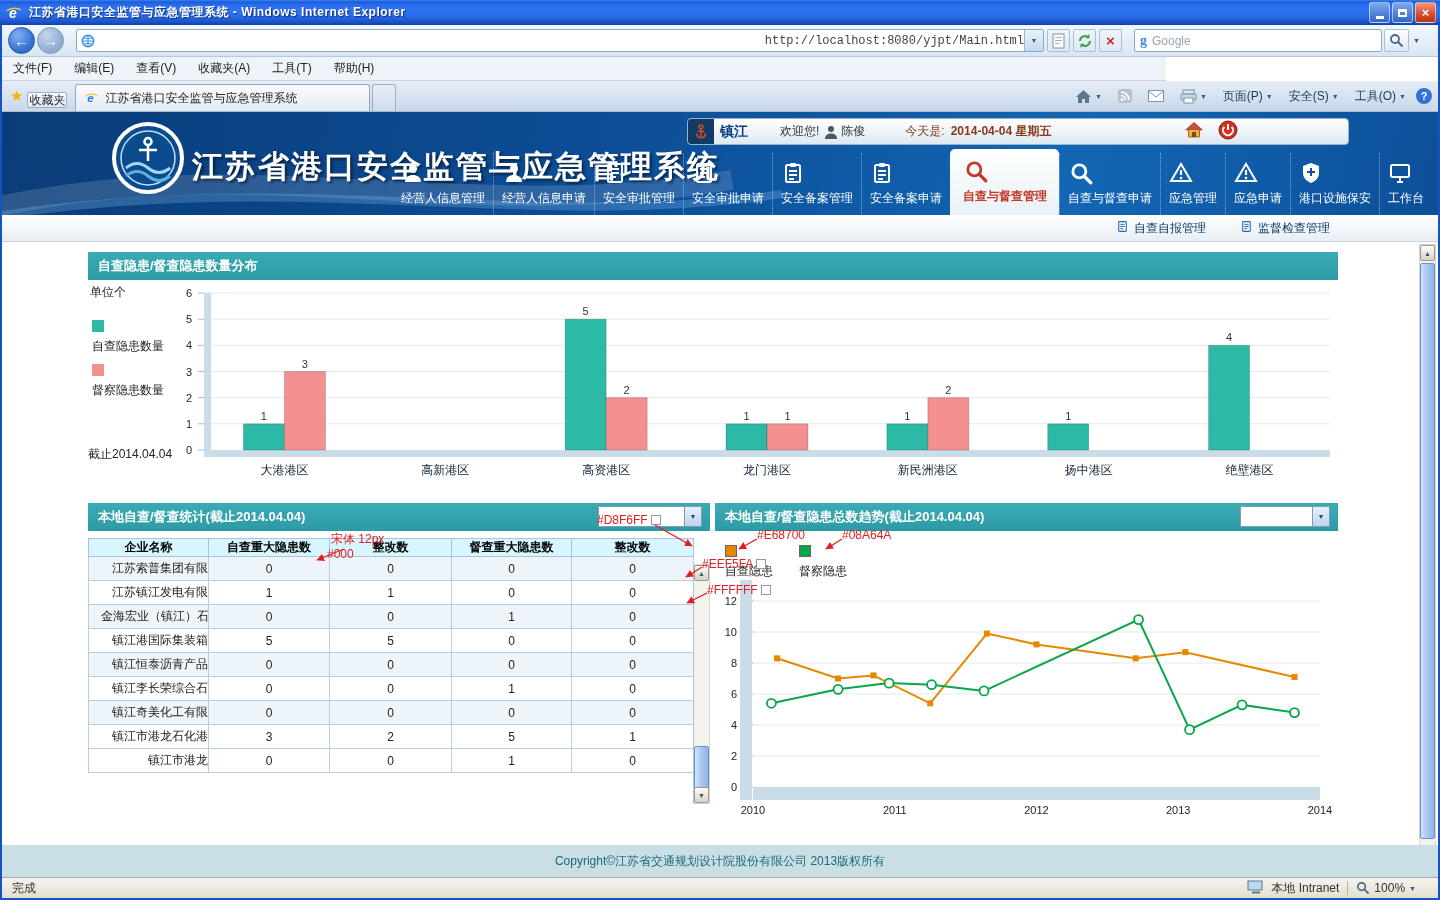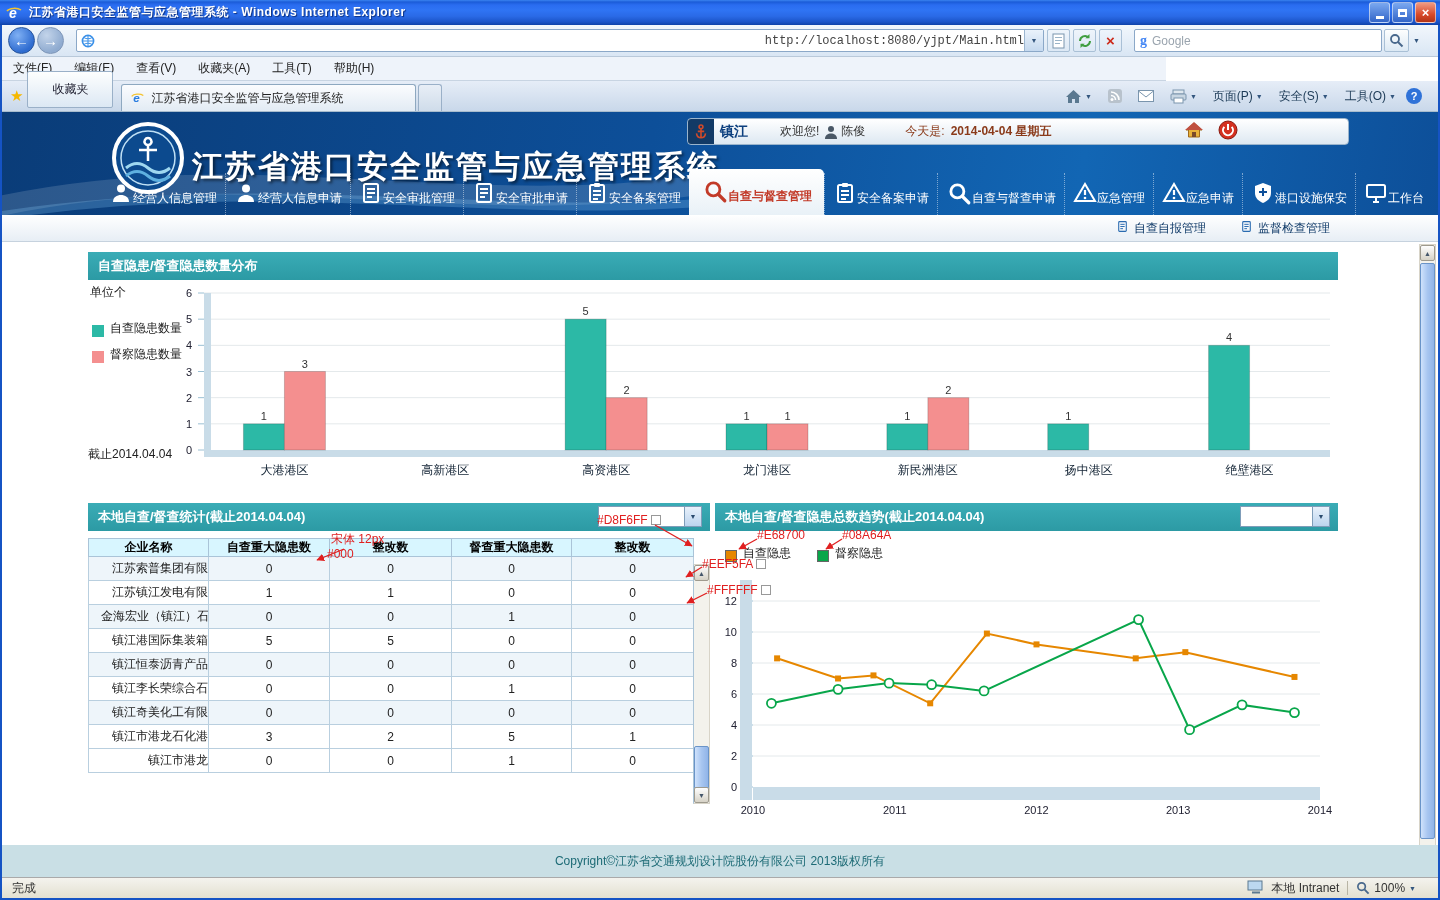--- a/index.html
+++ b/index.html
@@ -46,27 +46,27 @@
 
   
   .menubar{position:absolute;left:2px;top:57px;width:1164px;height:24px;display:flex;align-items:center;
     background:#eef3fa;border-bottom:1px solid #c8d4e2;font-size:12px;color:#222;}
   .menu-item{padding:4px 11px;}
 
   
   .tabbar{position:absolute;left:2px;top:81px;width:1436px;height:31px;display:flex;align-items:flex-end;
     background:linear-gradient(#e6edf7,#c9d8ea);border-bottom:1px solid #a8bccd;}
   .fav-star{color:#f5b800;font-size:15px;margin:0 4px 6px 8px;}
-  .fav-btn{height:37px;margin-bottom:3px;padding:0 24px;border:1px solid #9ab0c8;border-radius:2px;
+  .fav-btn{height:16px;margin-bottom:3px;padding:0 1px;border:1px solid #9ab0c8;border-radius:2px;
     background:linear-gradient(#fdfefe,#dce8f4);display:flex;align-items:center;font-size:12px;color:#223;}
   .tab{height:27px;width:295px;margin-left:8px;border:1px solid #8ea8c0;border-bottom:none;border-radius:3px 3px 0 0;
     background:linear-gradient(#fbfcfe,#e2ebf4);display:flex;align-items:center;padding:0 8px;font-size:12px;color:#222;}
   .tab .t-title{margin-left:6px;white-space:nowrap;overflow:hidden;}
   .tab-stub{height:27px;width:24px;margin-left:2px;border:1px solid #9ab0c8;border-bottom:none;border-radius:3px 3px 0 0;background:linear-gradient(#e8eef6,#cfdcea);}
-  .tab-right{margin-left:auto;display:flex;align-items:center;height:100%;padding-right:16px;gap:4px;}
+  .tab-right{margin-left:auto;display:flex;align-items:center;height:100%;padding-right:6px;gap:4px;}
   .tr-btn{display:flex;align-items:center;gap:3px;padding:4px 6px;font-size:12px;color:#1c3a56;}
   .tr-caret{font-size:7px;color:#33567e;}
   .help-circle{width:16px;height:16px;border-radius:50%;background:#2f72d8;color:#fff;font-size:11px;font-weight:bold;display:flex;align-items:center;justify-content:center;}
 
   
   .page-header{position:absolute;left:2px;top:112px;width:1436px;height:103px;overflow:hidden;
     background:linear-gradient(100deg,#0a3c78 0%,#0d4f99 45%,#1266b4 75%,#0d4f99 100%);}
   .header-waves{position:absolute;left:0;top:0;}
   .logo{position:absolute;left:110px;top:10px;}
   .sys-title{position:absolute;left:190px;top:34px;color:#fff;font-size:31px;font-weight:bold;letter-spacing:2px;
@@ -75,21 +75,21 @@
     background:linear-gradient(#ffffff,#dde8f2);display:flex;align-items:center;font-size:12px;color:#333;}
   .anchor-chip{width:26px;height:25px;border-radius:3px 0 0 3px;background:#123a66;display:flex;align-items:center;justify-content:center;}
   .city-name{font-size:14px;font-weight:bold;color:#0c3f7e;margin:0 14px 0 6px;}
   .user-bar .sep-gap{width:18px;}
   .user-name{margin-left:4px;}
   .today{margin-left:40px;color:#8a3a1a;}
   .today b{margin-left:6px;color:#8a3a1a;}
   .user-bar-icons{margin-left:auto;margin-right:110px;display:flex;gap:14px;align-items:center;}
 
   .nav-menu{position:absolute;right:6px;bottom:0;display:flex;align-items:flex-end;}
-  .nav-item{display:flex;align-items:flex-end;padding:6px 8px 8px;cursor:pointer;}
+  .nav-item{display:flex;flex-direction:column;align-items:flex-start;padding:6px 8px 8px;cursor:pointer;}
   .nav-item + .nav-item{border-left:1px dotted rgba(255,255,255,.45);}
   .nav-icon{height:28px;display:flex;align-items:center;justify-content:center;}
   .nav-label{font-size:12px;color:#fff;white-space:nowrap;margin-top:3px;}
   .nav-item.active{background:linear-gradient(#ffffff,#e9f1f7);border-radius:5px 5px 0 0;padding:8px 12px 10px;}
   .nav-item.active .nav-label{color:#c23a28;font-weight:bold;}
 
   
   .submenu-bar{position:absolute;left:2px;top:215px;width:1436px;height:27px;
     background:linear-gradient(#ffffff,#e7eef5);border-bottom:1px solid #c6d2de;
     display:flex;align-items:center;justify-content:flex-end;padding-right:108px;gap:34px;font-size:12px;color:#123c6a;}
@@ -99,21 +99,21 @@
   .content{position:absolute;left:2px;top:242px;width:1436px;height:603px;background:#fff;}
   .panel-header{position:absolute;height:28px;background:linear-gradient(#3aacb6,#2c9aa4);display:flex;align-items:center;
     color:#fff;font-size:13px;font-weight:bold;padding-left:10px;}
   .bar-header{left:86px;top:10px;width:1250px;}
   .table-header{left:86px;top:261px;width:622px;}
   .trend-header{left:713px;top:261px;width:623px;}
   .chart-wrap{position:absolute;left:86px;top:36px;width:1250px;height:206px;}
   .unit-label{position:absolute;left:2px;top:6px;font-size:12px;color:#222;}
   .asof-label{position:absolute;left:0px;top:168px;font-size:12px;color:#222;}
   .legend{position:absolute;left:4px;top:42px;font-size:12px;color:#222;}
-  .legend-item{display:flex;align-items:flex-end;gap:6px;margin-bottom:9px;}
+  .legend-item{display:flex;align-items:flex-start;gap:6px;margin-bottom:9px;flex-direction:column;}
   .swatch{width:12px;height:12px;display:inline-block;}
   .trend-legend{position:absolute;left:713px;top:303px;display:flex;align-items:center;padding-left:10px;font-size:12px;color:#222;gap:26px;}
   .trend-legend .swatch{border:1px solid #666;}
   .line-wrap{position:absolute;left:713px;top:318px;width:623px;height:264px;}
 
   
   .combo{position:absolute;top:3px;height:21px;background:#fff;border:1px solid #7f9db9;display:flex;}
   .combo-value{flex:1;}
   .combo-btn{width:17px;background:linear-gradient(#e8f1fb,#bcd4ee);border-left:1px solid #7f9db9;
     display:flex;align-items:center;justify-content:center;font-size:7px;color:#2a4a6e;}
@@ -379,38 +379,38 @@
         <div class="nav-item">
        <span class="nav-icon">
             <svg viewBox="0 0 24 24" width="24" height="24">
               <rect x="5" y="4" width="14" height="17" rx="1.5" fill="none" stroke="#ffffff" stroke-width="2"></rect>
               <rect x="9" y="2" width="6" height="4" rx="1" fill="#ffffff"></rect>
               <path d="M8 10h8M8 14h8M8 18h5" stroke="#ffffff" stroke-width="1.8"></path>
             </svg>
           </span>
        <span class="nav-label">安全备案管理</span>
      </div>
+        <div class="nav-item">
+       <span class="nav-icon">
+            <svg viewBox="0 0 24 24" width="24" height="24">
+              <rect x="5" y="4" width="14" height="17" rx="1.5" fill="none" stroke="#ffffff" stroke-width="2"></rect>
+              <rect x="9" y="2" width="6" height="4" rx="1" fill="#ffffff"></rect>
+              <path d="M8 10h8M8 14h8M8 18h5" stroke="#ffffff" stroke-width="1.8"></path>
+            </svg>
+          </span>
+       <span class="nav-label">安全备案申请</span>
+     </div>
         <div class="nav-item active">
        <span class="nav-icon">
             <svg viewBox="0 0 24 24" width="26" height="26">
               <circle cx="10.5" cy="10.5" r="6" fill="none" stroke="#c23a28" stroke-width="2.6"></circle>
               <path d="M15 15l6 6" stroke="#c23a28" stroke-width="3" stroke-linecap="round"></path>
             </svg>
           </span>
        <span class="nav-label">自查与督查管理</span>
-     </div>
-        <div class="nav-item">
-       <span class="nav-icon">
-            <svg viewBox="0 0 24 24" width="24" height="24">
-              <rect x="5" y="4" width="14" height="17" rx="1.5" fill="none" stroke="#ffffff" stroke-width="2"></rect>
-              <rect x="9" y="2" width="6" height="4" rx="1" fill="#ffffff"></rect>
-              <path d="M8 10h8M8 14h8M8 18h5" stroke="#ffffff" stroke-width="1.8"></path>
-            </svg>
-          </span>
-       <span class="nav-label">安全备案申请</span>
      </div>
         <div class="nav-item">
        <span class="nav-icon">
             <svg viewBox="0 0 24 24" width="26" height="26">
               <circle cx="10.5" cy="10.5" r="6" fill="none" stroke="#ffffff" stroke-width="2.6"></circle>
               <path d="M15 15l6 6" stroke="#ffffff" stroke-width="3" stroke-linecap="round"></path>
             </svg>
           </span>
        <span class="nav-label">自查与督查申请</span>
      </div>

